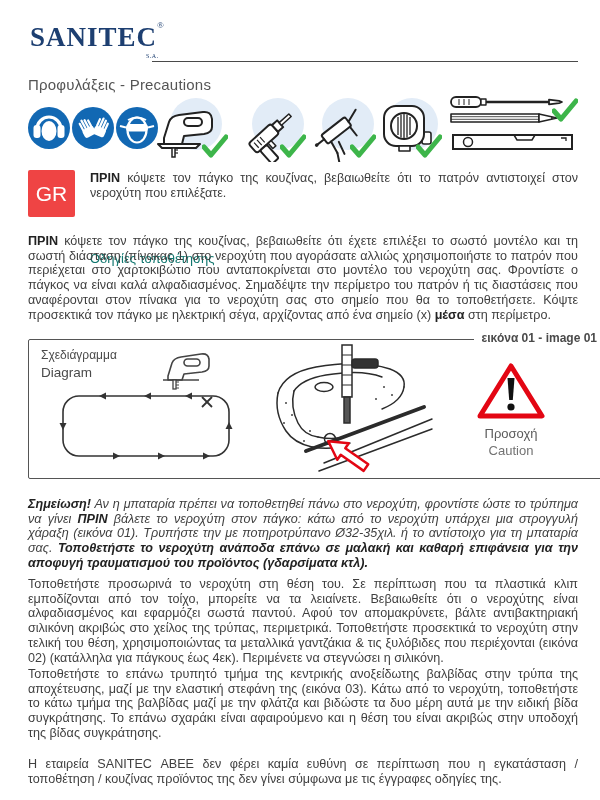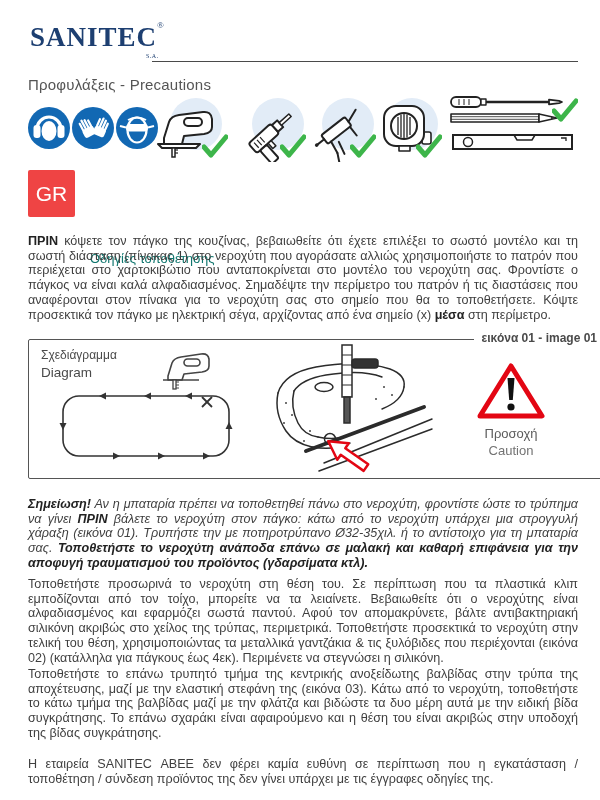--- a/index.html
+++ b/index.html
@@ -207,20 +207,21 @@
       <circle cx="16" cy="10" r="4.5" fill="none" stroke="#222" stroke-width="1.5"></circle>
       <path d="M62,3 L65,8 L80,8 L83,3" fill="none" stroke="#222" stroke-width="1.5"></path>
       <path d="M109,6 L114,6 L114,9" fill="none" stroke="#222" stroke-width="1.3"></path>
     </svg>
     <svg style="right:0;top:4px" width="26" height="24" viewBox="0 0 26 24">
       <polyline points="2,13 9,21 24,3" fill="none" stroke="#3db54a" stroke-width="5" stroke-linecap="round" stroke-linejoin="round"></polyline>
     </svg>
   </div>
 
   <div class="gr-box">GR</div>
+  <p class="para gr-text"><b>ΠΡΙΝ</b><span> κόψετε τον πάγκο της κουζίνας, βεβαιωθείτε ότι το πατρόν αντιστοιχεί στον νεροχύτη που επιλέξατε.</span></p>
 
   <div class="subheading">Οδηγίες τοποθέτησης</div>
 
   <p class="para p1"><b>ΠΡΙΝ</b><span> κόψετε τον πάγκο της κουζίνας, βεβαιωθείτε ότι έχετε επιλέξει το σωστό μοντέλο και τη σωστή διάσταση (πίνακας 1) στο νεροχύτη που αγοράσατε αλλιώς χρησιμοποιήστε το πατρόν που περιέχεται στο χαρτοκιβώτιο που ανταποκρίνεται στο μοντέλο του νεροχύτη σας. Φροντίστε ο πάγκος να είναι καλά αλφαδιασμένος. Σημαδέψτε την περίμετρο του πατρόν ή τις διαστάσεις που αναφέρονται στον πίνακα για το νεροχύτη σας στο σημείο που θα το τοποθετήσετε. Κόψτε προσεκτικά τον πάγκο με ηλεκτρική σέγα, αρχίζοντας από ένα σημείο (x) </span><b>μέσα</b><span> στη περίμετρο.</span></p>
 
   <div class="figure">
     <div class="fig-label">εικόνα 01 - image 01</div>
     <div class="fig-diagram-el">Σχεδιάγραμμα</div>
     <div class="fig-diagram-en">Diagram</div>
 
@@ -299,15 +300,15 @@
       <circle cx="35" cy="47" r="3.6" fill="#111"></circle>
     </svg>
     <div class="caution-el">Προσοχή</div>
     <div class="caution-en">Caution</div>
   </div>
 
   <p class="para note"><b>Σημείωση!</b><span> Αν η μπαταρία πρέπει να τοποθετηθεί πάνω στο νεροχύτη, φροντίστε ώστε το τρύπημα να γίνει </span><b>ΠΡΙΝ</b><span> βάλετε το νεροχύτη στον πάγκο: κάτω από το νεροχύτη υπάρχει μια στρογγυλή χάραξη (εικόνα 01). Τρυπήστε την με ποτηροτρύπανο Ø32-35χιλ. ή το αντίστοιχο για τη μπαταρία σας. </span><b>Τοποθετήστε το νεροχύτη ανάποδα επάνω σε μαλακή και καθαρή επιφάνεια για την αποφυγή τραυματισμού του προϊόντος (γδαρσίματα κτλ).</b></p>
 
   <p class="para p3">Τοποθετήστε προσωρινά το νεροχύτη στη θέση του. Σε περίπτωση που τα πλαστικά κλιπ εμποδίζονται από τον τοίχο, μπορείτε να τα λειαίνετε. Βεβαιωθείτε ότι ο νεροχύτης είναι αλφαδιασμένος και εφαρμόζει σωστά παντού. Αφού τον απομακρύνετε, βάλτε αντιβακτηριακή σιλικόνη ακριβώς στο χείλος της τρύπας, περιμετρικά. Τοποθετήστε προσεκτικά το νεροχύτη στην τελική του θέση, χρησιμοποιώντας τα μεταλλικά γαντζάκια &amp; τις ξυλόβιδες που περιέχονται (εικόνα 02) (κατάλληλα για πάγκους έως 4εκ). Περιμένετε να στεγνώσει η σιλικόνη.</p>
   <p class="para p4">Τοποθετήστε το επάνω τρυπητό τμήμα της κεντρικής ανοξείδωτης βαλβίδας στην τρύπα της αποχέτευσης, μαζί με την ελαστική στεφάνη της (εικόνα 03). Κάτω από το νεροχύτη, τοποθετήστε το κάτω τμήμα της βαλβίδας μαζί με την φλάτζα και βιδώστε τα δυο μέρη αυτά με την ειδική βίδα συγκράτησης. Το επάνω σχαράκι είναι αφαιρούμενο και η θέση του είναι ακριβώς στην υποδοχή της βίδας συγκράτησης.</p>
-  <p class="para legal">Η εταιρεία SANITEC ΑΒΕΕ δεν φέρει καμία ευθύνη σε περίπτωση που η εγκατάσταση / τοποθέτηση / σύνδεση προϊόντος της δεν γίνει υπάρχει με τις έγγραφες οδηγίες της.</p>
+  <p class="para legal">Η εταιρεία SANITEC ΑΒΕΕ δεν φέρει καμία ευθύνη σε περίπτωση που η εγκατάσταση / τοποθέτηση / κουζίνας προϊόντος της δεν γίνει σύμφωνα με τις έγγραφες οδηγίες της.</p>
 
 </div>
 
 </body></html>

